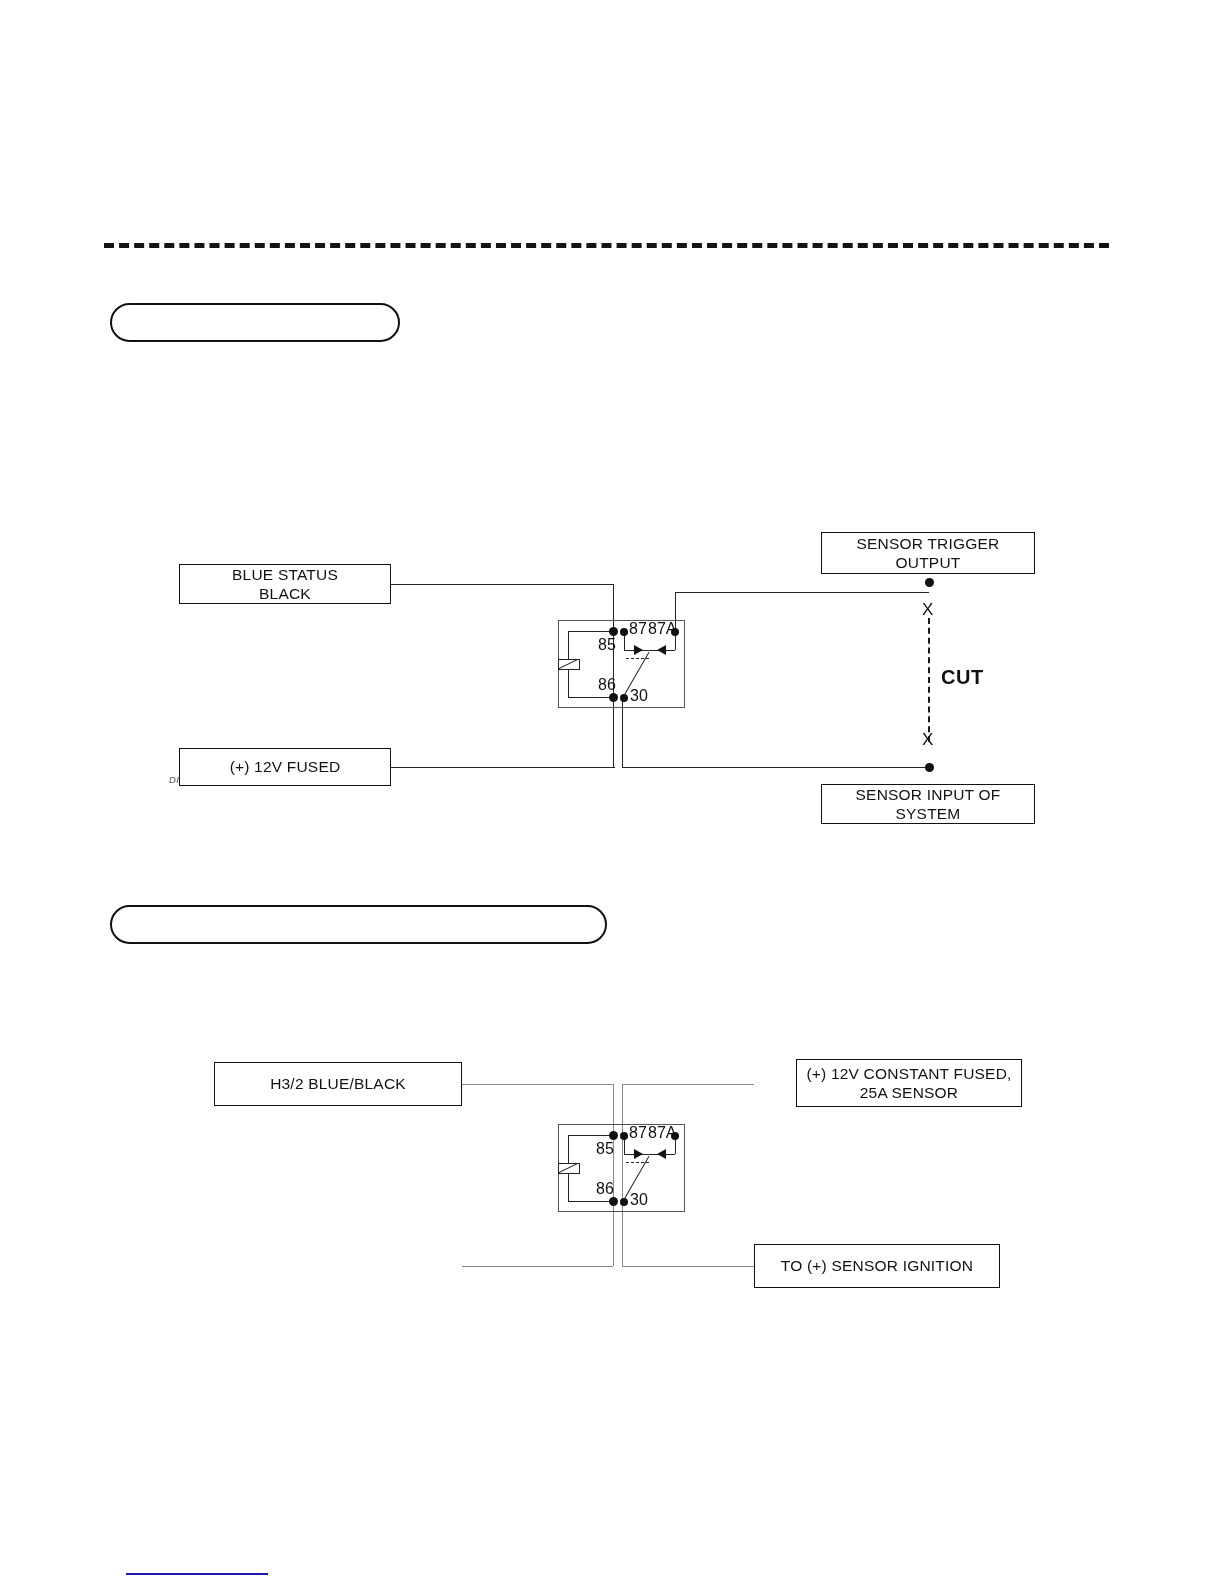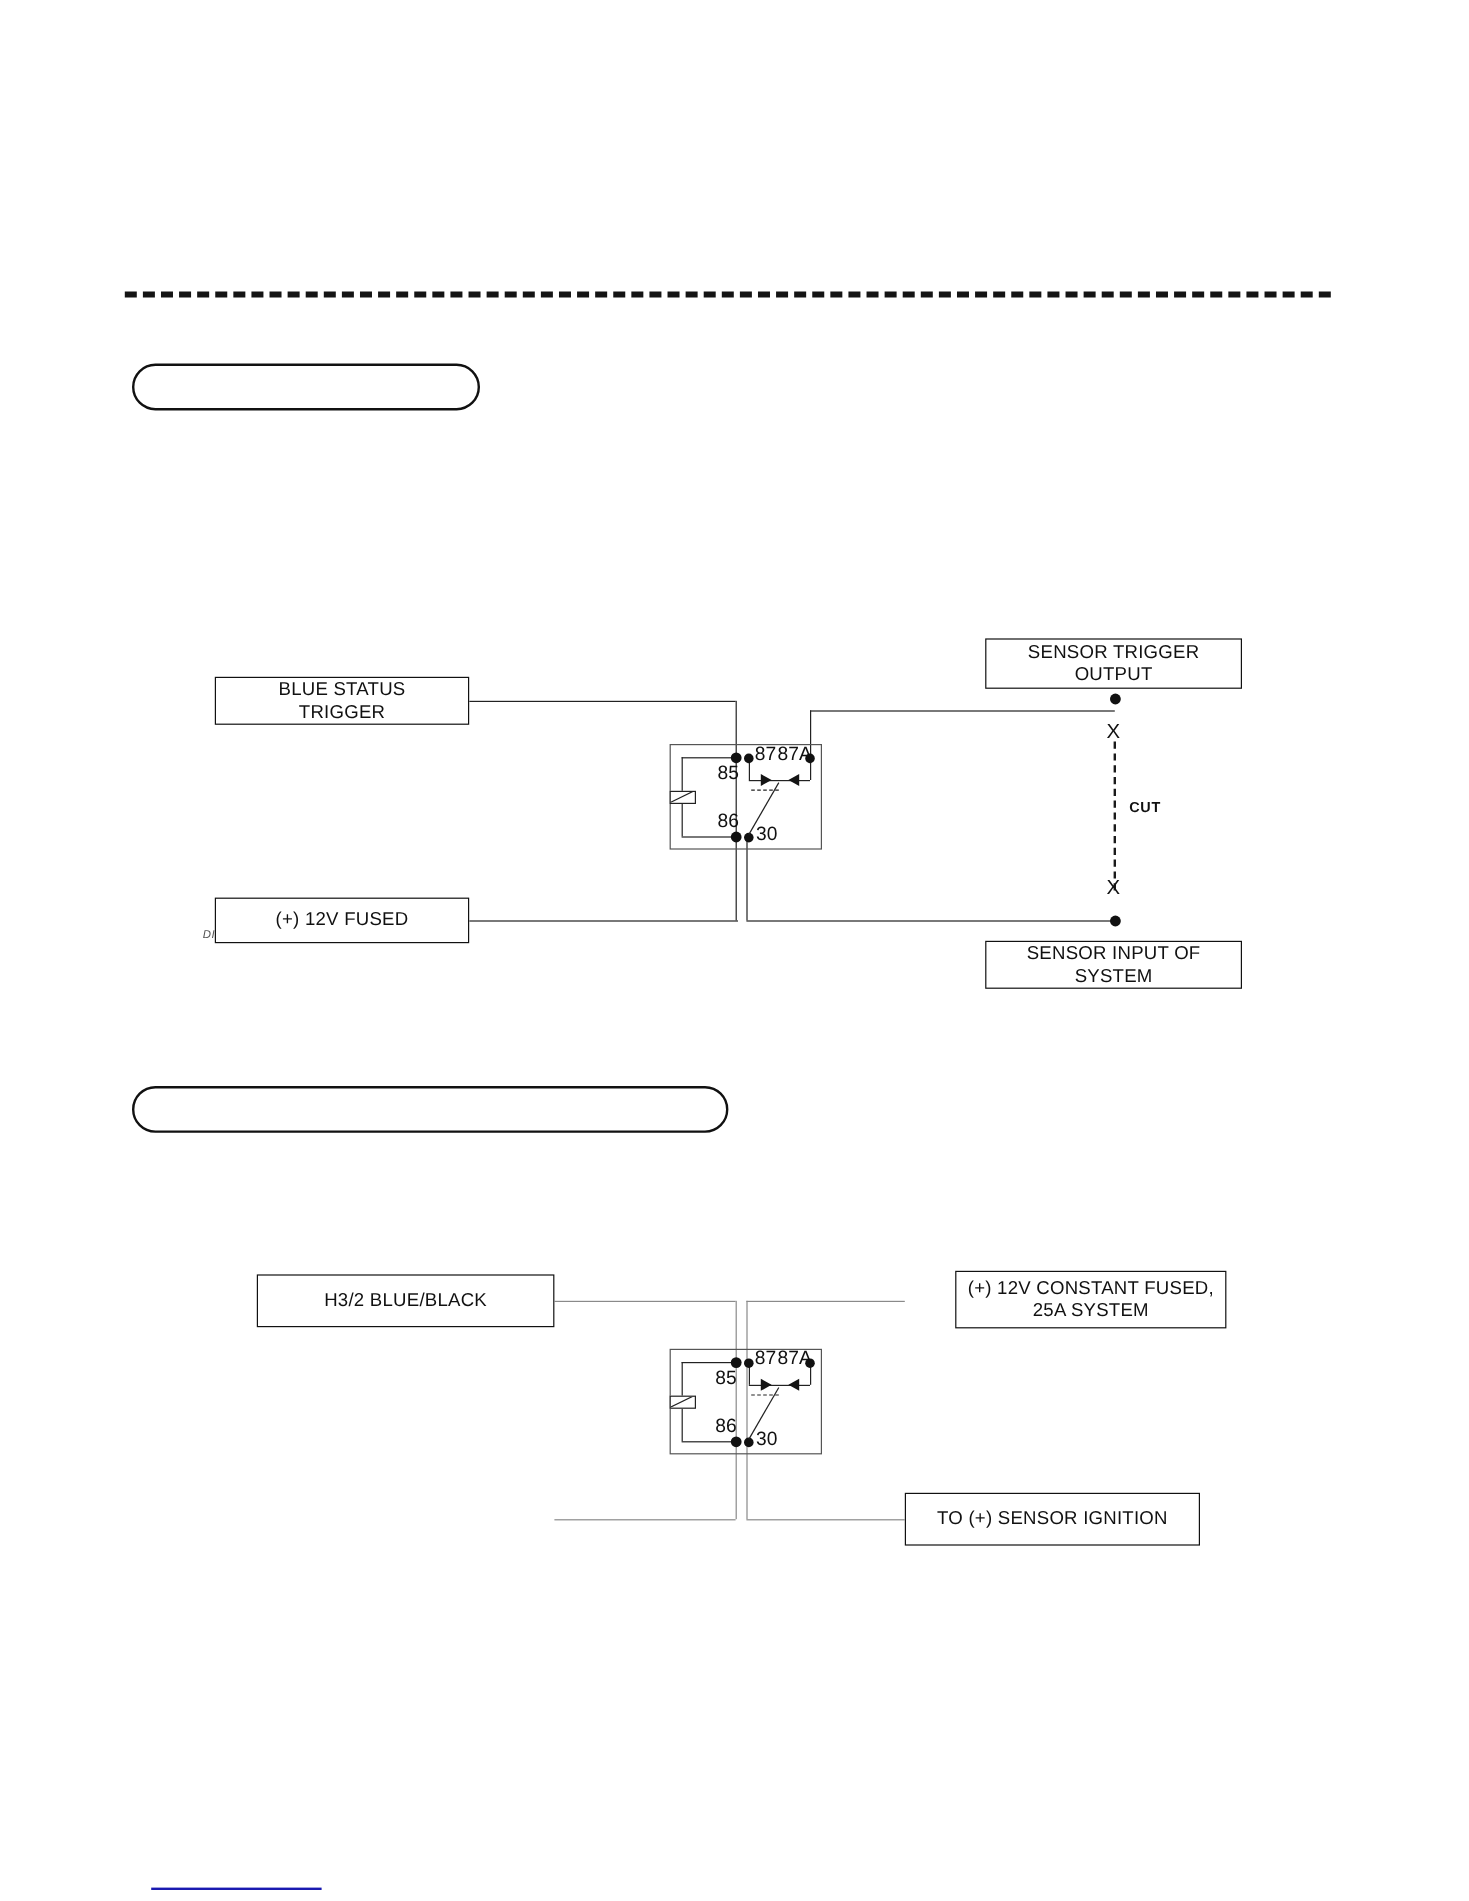--- a/index.html
+++ b/index.html
@@ -155,21 +155,21 @@
   }
 
   
   .x-mark {
     font-size: 17px;
     color: #111111;
     z-index: 6;
     font-family: "Liberation Sans", sans-serif;
   }
   .cut-text {
-    font-size: 12px;
+    font-size: 20px;
     font-weight: bold;
     letter-spacing: 0.6px;
     color: #111111;
     z-index: 6;
   }
 
   
   .fig-id {
     font-size: 9.5px;
     color: #555555;
@@ -191,21 +191,21 @@
 <div id="page">
 
   <div class="abs dashed-rule"></div>
 
   <div class="abs pill" style="left:110px; top:303px; width:290px; height:39px;"></div>
 
   <div class="abs" style="left:0; top:0; width:1224px; height:900px;">
 
     <div class="abs lbl-box" style="left:179px; top:564px; width:212px; height:40px; flex-direction:column;">
       <span>BLUE STATUS</span>
-      <span>TRIGGER</span>
+      <span>BLACK</span>
     </div>
 
     <div class="abs lbl-box" style="left:179px; top:748px; width:212px; height:38px;">(+) 12V FUSED</div>
 
     <div class="abs lbl-box" style="left:821px; top:784px; width:214px; height:40px;">SENSOR INPUT OF SYSTEM</div>
 
     <div class="abs lbl-box" style="left:821px; top:532px; width:214px; height:42px;">SENSOR TRIGGER OUTPUT</div>
 
     <div class="abs wire-h" style="left:391px; top:584px; width:222px;"></div>
 
@@ -261,21 +261,21 @@
   </div>
 
   <div class="abs pill" style="left:110px; top:905px; width:497px; height:39px;"></div>
 
   <div class="abs" style="left:0; top:0; width:1028px; height:1400px;">
 
     <div class="abs lbl-box" style="left:214px; top:1062px; width:248px; height:44px;">H3/2 BLUE/BLACK</div>
 
     <div class="abs lbl-box" style="left:796px; top:1059px; width:226px; height:48px; flex-direction:column;">
       <span>(+) 12V CONSTANT FUSED,</span>
-      <span>25A SYSTEM</span>
+      <span>25A SENSOR</span>
     </div>
 
 
     <div class="abs lbl-box" style="left:754px; top:1244px; width:246px; height:44px;">TO (+) SENSOR IGNITION</div>
 
     <div class="abs wire-h light" style="left:462px; top:1084px; width:151px;"></div>
 
     <div class="abs wire-v light" style="left:613px; top:1084px; height:182px;"></div>
 
     <div class="abs wire-h light" style="left:462px; top:1266px; width:151px;"></div>

